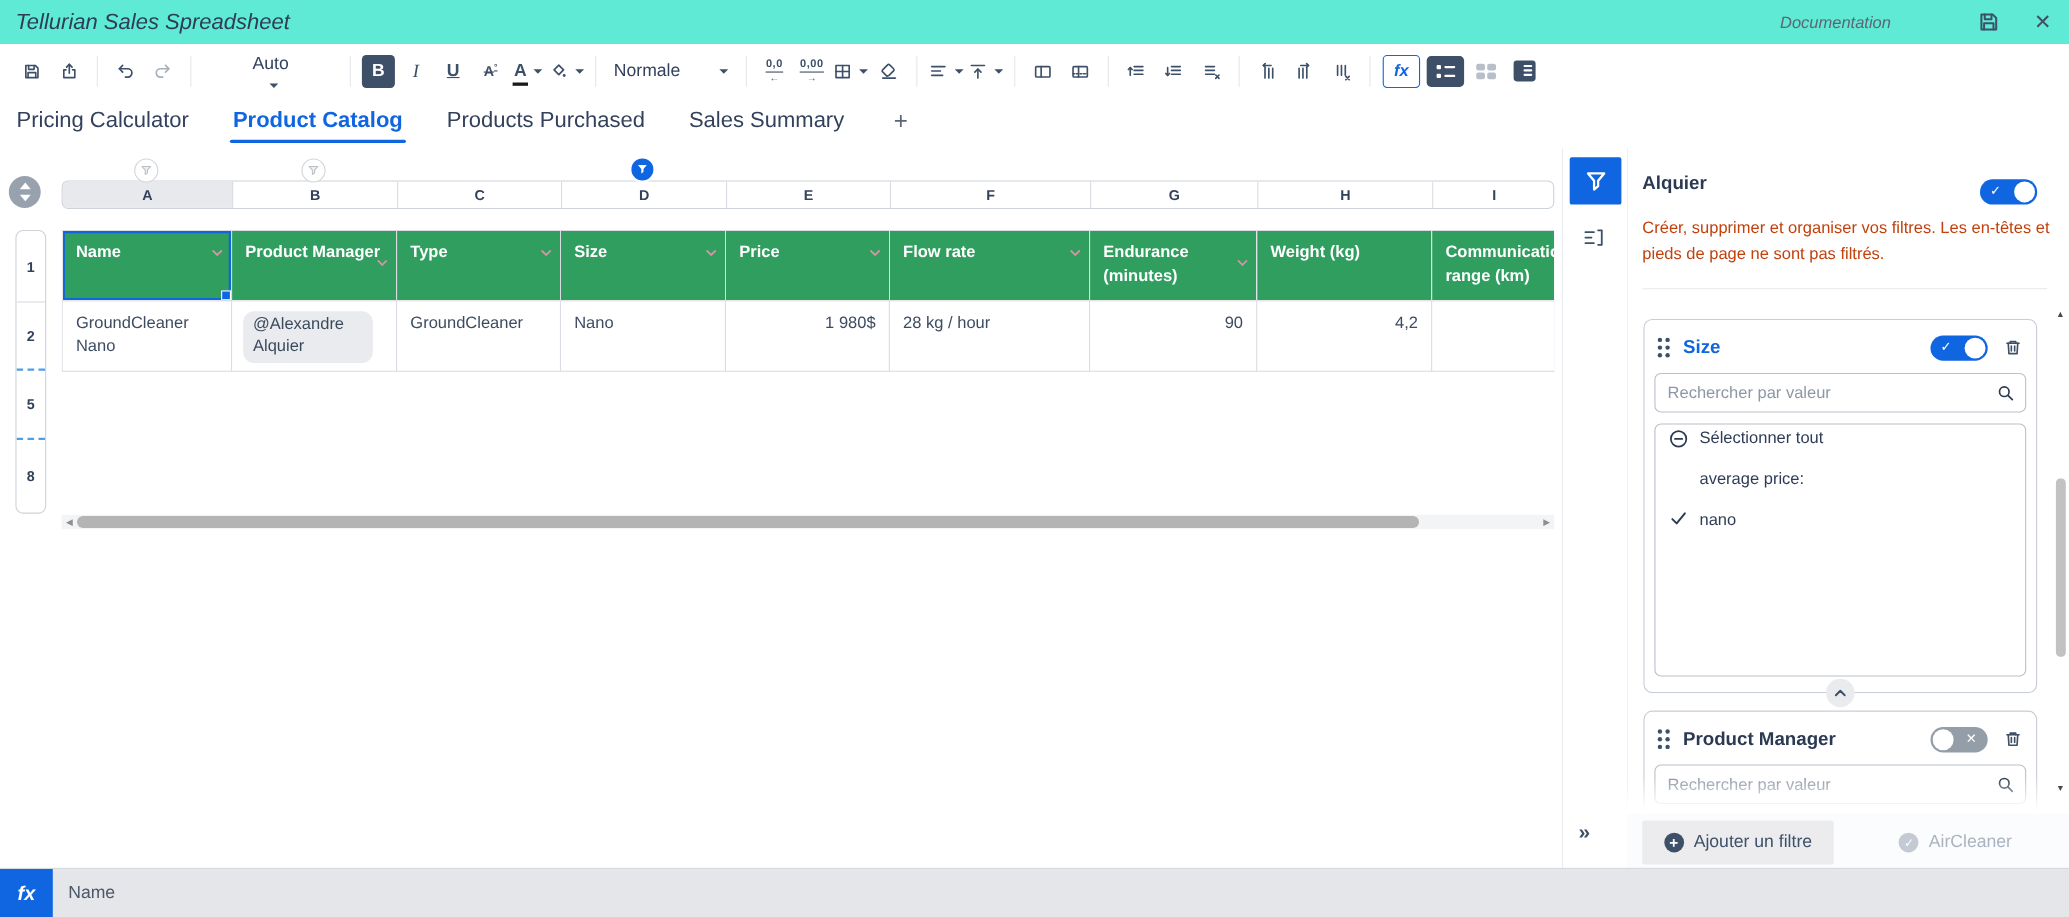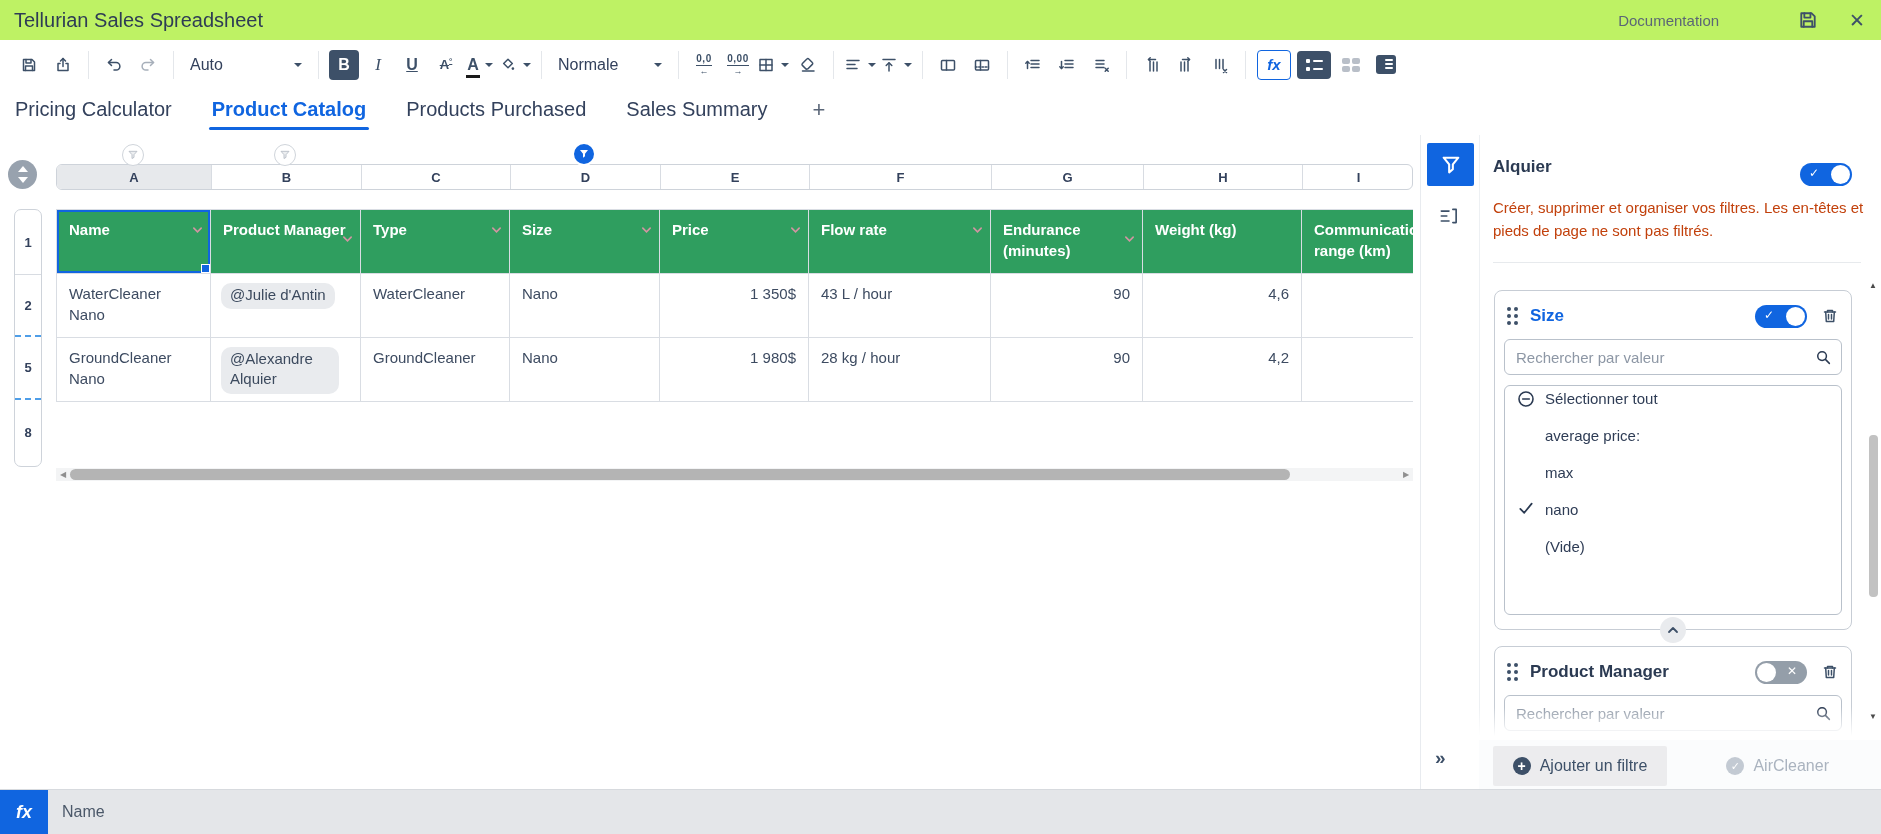--- a/index.html
+++ b/index.html
@@ -3,21 +3,21 @@
 <meta charset="utf-8">
 <style>
   html,body{margin:0;padding:0;background:#fff;}
   .app{position:relative;width:1881px;height:834px;overflow:hidden;background:#fff;
        font-family:"Liberation Sans","DejaVu Sans",sans-serif;color:#33415c;}
   svg{display:block}
   .nav{stroke:#3d5068;fill:none;stroke-width:1.5;stroke-linecap:round;stroke-linejoin:round}
 
   
   .titlebar{position:absolute;left:0;top:0;right:0;height:40px;display:flex;align-items:center;
-            border-bottom:1px solid #e7eaee;background:#bef264;}
+            border-bottom:1px solid #e7eaee;background:#5eead4;font-style:italic;}
   .title{font-size:20px;font-weight:500;color:#2e3c55;margin-left:14px;}
   .titlebar .right{margin-left:auto;display:flex;align-items:center;}
   .doclink{font-size:15px;color:#5b6676;margin-right:78px;cursor:pointer;}
   .tb-ic{width:22px;height:22px;margin-right:30px;cursor:pointer;}
   .tb-x{font-size:19px;color:#3d5068;margin-right:16px;cursor:pointer;line-height:1;}
 
   
   .toolbar{position:absolute;left:0;top:40px;right:0;height:49px;background:#fff;display:flex;
            align-items:center;padding-left:12px;border-bottom:1px solid #eceff2;}
   .sep{width:1px;height:28px;background:#e4e7eb;margin:0 8px;flex:none;}
@@ -25,21 +25,21 @@
         border-radius:4px;margin:0 2px;cursor:pointer;flex:none;color:#3d5068;}
   .tbtn.active{background:#3d5068;color:#fff;}
   .glyph{font-size:16px;font-weight:700;}
   .it{font-style:italic;font-family:"Liberation Serif","DejaVu Serif",serif;font-size:17px;}
   .un{text-decoration:underline;font-weight:600;font-size:16px;}
   .caret{width:0;height:0;border-left:4px solid transparent;border-right:4px solid transparent;
          border-top:4px solid #3d5068;margin-left:6px;}
   .dd{display:flex;align-items:center;justify-content:space-between;height:30px;padding:0 8px;
       cursor:pointer;}
   .dd .lbl{font-size:16px;color:#33415c;}
-  .dd.font{width:112px;}
+  .dd.font{width:112px;flex-direction:column;}
   .dd.style{width:104px;}
   .A-color{position:relative;font-size:16px;font-weight:600;color:#3d5068;line-height:1;}
   .A-color::after{content:"";position:absolute;left:-1px;right:-1px;bottom:-5px;height:3px;background:#1a1a1a;}
   .strike-ic{font-size:13px;font-weight:600;text-decoration:line-through;color:#3d5068;}
   .strike-ic sup{font-size:8px;text-decoration:none;}
   .dec{display:flex;flex-direction:column;align-items:center;line-height:1;color:#3d5068;}
   .dec .t{font-size:10px;font-weight:700;border-bottom:1px solid #3d5068;padding-bottom:1px;letter-spacing:.5px;}
   .dec .a{font-size:9px;margin-top:1px;}
   .fxbtn{width:32px;height:28px;border:1.5px solid #1065e0;border-radius:4px;display:flex;align-items:center;
          justify-content:center;color:#1065e0;font-style:italic;font-weight:700;font-size:15px;cursor:pointer;margin:0 3px;}
@@ -495,33 +495,20 @@
         </th>
         <th>
           <span>Weight (kg)</span>
         </th>
         <th>
           <span>Communication range (km)</span>
         </th>
       </tr>
       <tr>
         <td>
-              <span class="wrapA">WaterCleaner Nano</span>
-            </td>
-        <td><span class="chip">@Julie d'Antin</span></td>
-        <td>WaterCleaner</td>
-        <td>Nano</td>
-        <td class="num">1 350$</td>
-        <td>43 L / hour</td>
-        <td class="num">90</td>
-        <td class="num">4,6</td>
-        <td></td>
-      </tr>
-      <tr>
-        <td>
               <span class="wrapA">GroundCleaner Nano</span>
             </td>
         <td><span class="chip">@Alexandre Alquier</span></td>
         <td>GroundCleaner</td>
         <td>Nano</td>
         <td class="num">1 980$</td>
         <td>28 kg / hour</td>
         <td class="num">90</td>
         <td class="num">4,2</td>
         <td></td>
@@ -604,34 +591,26 @@
                   <path d="M5.7 9h6.6" stroke="#2b3a52" stroke-width="1.6" stroke-linecap="round"></path>
                 </svg>
             </span>
             <span>Sélectionner tout</span>
           </div>
           <div class="fopt">
             <span class="ficn"></span>
               <span>average price:</span>
           </div>
           <div class="fopt">
-            <span class="ficn"></span>
-              <span>max</span>
-          </div>
-          <div class="fopt">
             <span class="ficn">
               <svg width="16" height="14" viewBox="0 0 18 16">
                   <path d="M2.5 9l4.5 4.5L15.5 3" fill="none" stroke="#2b3a52" stroke-width="2" stroke-linecap="round" stroke-linejoin="round"></path>
                 </svg>
             </span>
             <span>nano</span>
-          </div>
-          <div class="fopt">
-            <span class="ficn"></span>
-              <span>(Vide)</span>
           </div>
         </div>
         <div class="chevcircle">
           <svg width="14" height="10" viewBox="0 0 14 10">
               <path d="M3 7l4-4 4 4" fill="none" stroke="#3d5068" stroke-width="1.8" stroke-linecap="round" stroke-linejoin="round"></path>
             </svg>
         </div>
       </div>
 
       <div class="fcard pm">

